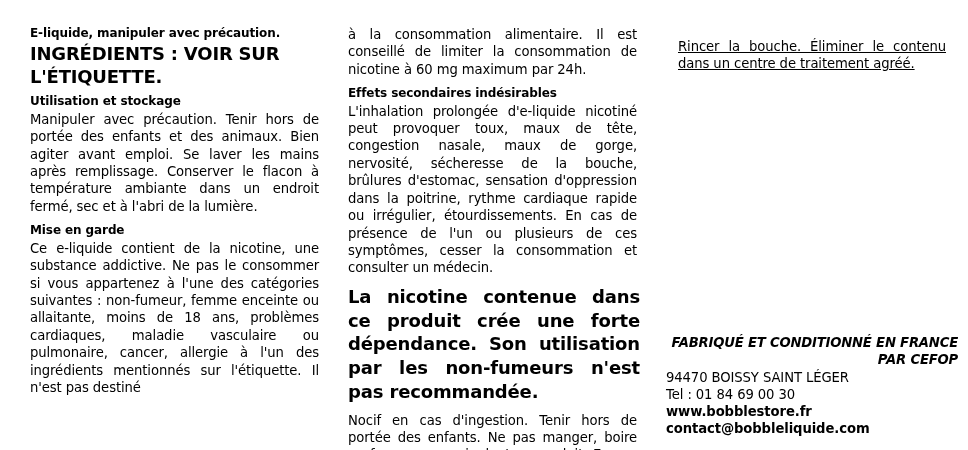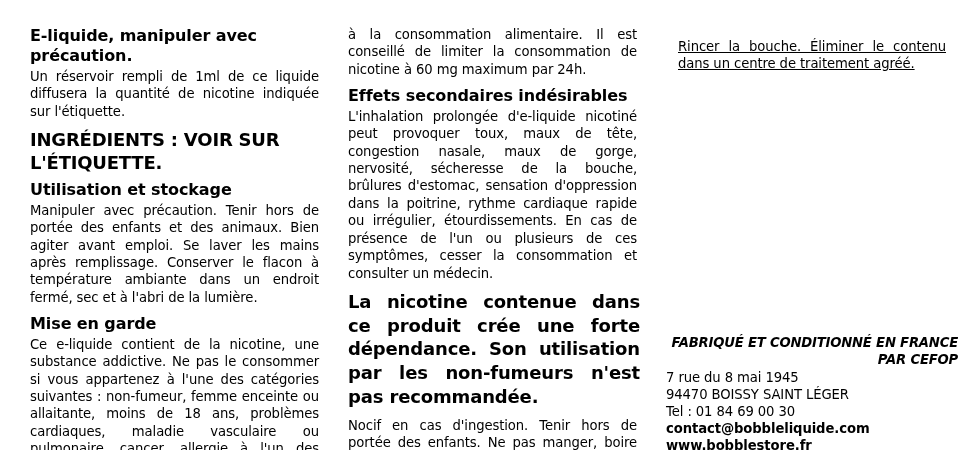--- a/index.html
+++ b/index.html
@@ -28,21 +28,21 @@
   }
   .col {
     width: 292px;
     flex: 0 0 292px;
   }
   .col-3 {
     width: 292px;
     flex: 0 0 292px;
   }
   h3.heading {
-    font-size: 16px;
+    font-size: 12px;
     font-weight: bold;
     margin: 0 0 1px 0;
     line-height: 1.28;
     letter-spacing: -0.1px;
   }
   h3.heading.caps {
     font-size: 18px;
     letter-spacing: -0.2px;
   }
   p.para {
@@ -94,21 +94,20 @@
   }
 </style>
 </head>
 <body>
 
 <div class="page">
   <div class="columns">
 
     <div class="col">
       <h3 class="heading">E-liquide, manipuler avec précaution.</h3>
-      <p class="para">Un réservoir rempli de 1ml de ce liquide diffusera la quantité de nicotine indiquée sur l'étiquette.</p>
       <h3 class="heading caps">INGRÉDIENTS : VOIR SUR L'ÉTIQUETTE.</h3>
       <div class="spacer-5"></div>
       <h3 class="heading">Utilisation et stockage</h3>
       <p class="para">Manipuler avec précaution. Tenir hors de portée des enfants et des animaux. Bien agiter avant emploi. Se laver les mains après remplissage. Conserver le flacon à température ambiante dans un endroit fermé, sec et à l'abri de la lumière.</p>
       <h3 class="heading">Mise en garde</h3>
       <p class="para last">Ce e-liquide contient de la nicotine, une substance addictive. Ne pas le consommer si vous appartenez à l'une des catégories suivantes : non-fumeur, femme enceinte ou allaitante, moins de 18 ans, problèmes cardiaques, maladie vasculaire ou pulmonaire, cancer, allergie à l'un des ingrédients mentionnés sur l'étiquette. Il n'est pas destiné</p>
     </div>
 
     <div class="col">
       <p class="para">à la consommation alimentaire. Il est conseillé de limiter la consommation de nicotine à 60 mg maximum par 24h.</p>
@@ -116,22 +115,21 @@
       <p class="para">L'inhalation prolongée d'e-liquide nicotiné peut provoquer toux, maux de tête, congestion nasale, maux de gorge, nervosité, sécheresse de la bouche, brûlures d'estomac, sensation d'oppression dans la poitrine, rythme cardiaque rapide ou irrégulier, étourdissements. En cas de présence de l'un ou plusieurs de ces symptômes, cesser la consommation et consulter un médecin.</p>
       <p class="bold-note">La nicotine contenue dans ce produit crée une forte dépendance. Son utilisation par les non-fumeurs n'est pas recommandée.</p>
       <p class="para last">Nocif en cas d'ingestion. Tenir hors de portée des enfants. Ne pas manger, boire ou fumer en manipulant ce produit. En cas d'ingestion : appeler un centre antipoison en cas de malaise.</p>
     </div>
 
     <div class="col-3">
       <p class="col3-top">Rincer la bouche. Éliminer le contenu dans un centre de traitement agréé.</p>
       <div class="manufacturer">
         <div class="manuf-line">FABRIQUÉ ET CONDITIONNÉ EN FRANCE</div>
         <div class="manuf-line">PAR CEFOP</div>
-        <div class="addr-line">7 rue du 8 mai 1945</div>
         <div class="addr-line">94470 BOISSY SAINT LÉGER</div>
         <div class="addr-line">Tel : 01 84 69 00 30</div>
+        <div class="addr-line bold">www.bobblestore.fr</div>
         <div class="addr-line bold">contact@bobbleliquide.com</div>
-        <div class="addr-line bold">www.bobblestore.fr</div>
       </div>
     </div>
 
   </div>
 </div>
 
 </body></html>

